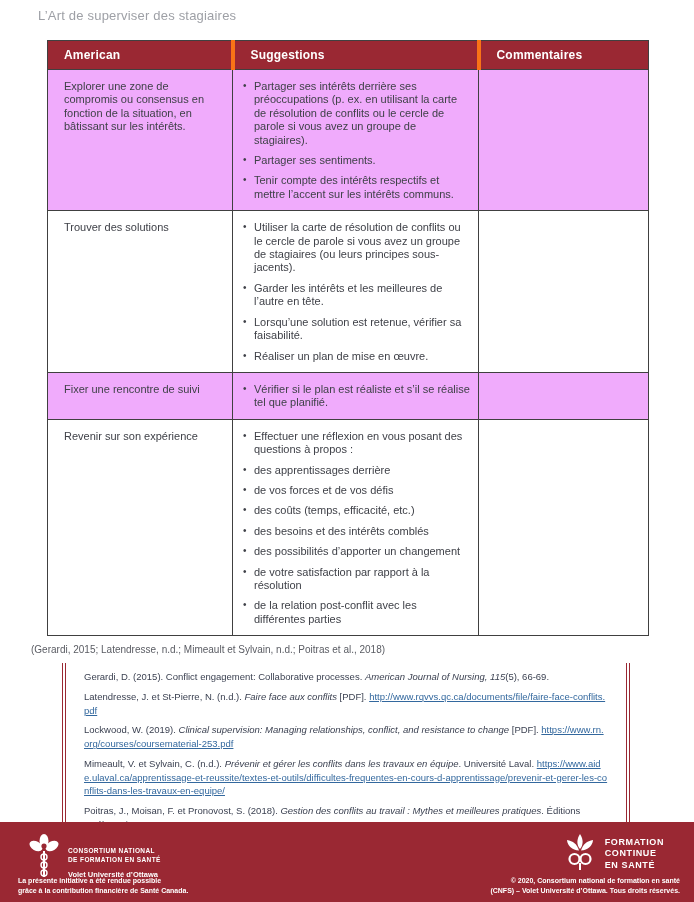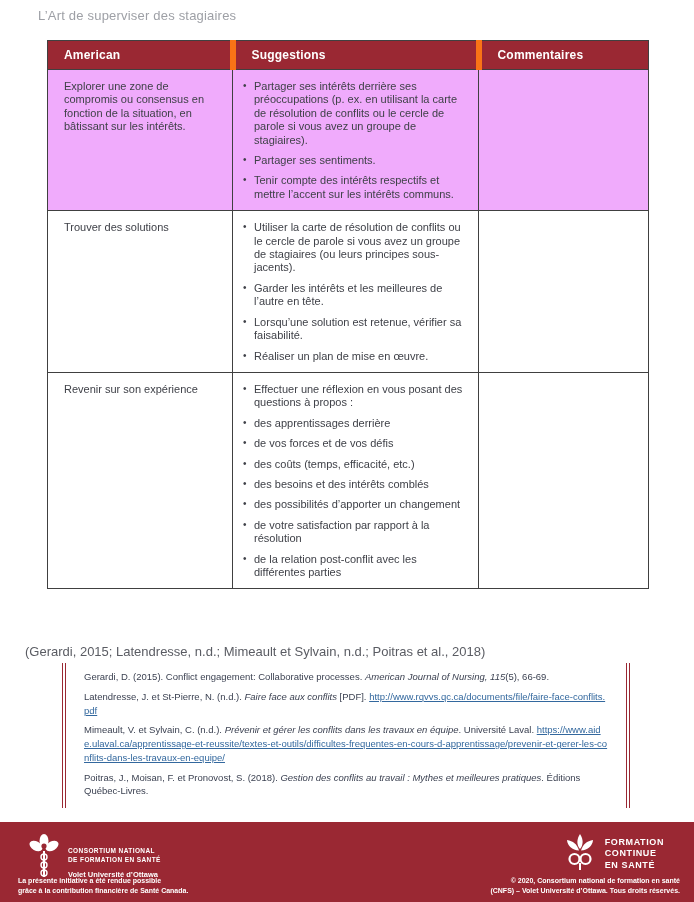--- a/index.html
+++ b/index.html
@@ -19,36 +19,36 @@
   table.principles {
     width:601px; border-collapse:collapse; table-layout:fixed;
     border:1px solid #404040;
   }
   col.c1 { width:185px; } col.c2 { width:246px; } col.c3 { width:170px; }
   th {
     background:#9a2833; color:#ffffff; text-align:left;
     font-size:12px; font-weight:bold; letter-spacing:.2px;
     padding:7px 10px 7px 16px; height:28px;
   }
-  th + th { border-left:6px solid #f97316; }
+  th + th { border-left:4px solid #f97316; }
   td {
     border:1px solid #404040; vertical-align:top;
     font-size:11px; line-height:1.22; padding:10px 8px 9px 10px;
   }
   td.principle-cell { padding-left:16px; padding-right:14px; }
   tr.shaded td { background:#f0abfc; }
   ul.sugg { list-style:none; }
   ul.sugg li { position:relative; padding-left:11px; margin-bottom:7px; }
   ul.sugg li:last-child { margin-bottom:0; }
   ul.sugg li::before { content:"\2022"; position:absolute; left:0; top:0; font-size:10px; }
 
   
   .citation {
-    position:absolute; left:25px; top:644px;
-    font-size:13px; color:#5a5c63;
+    position:absolute; left:31px; top:644px;
+    font-size:10px; color:#5a5c63;
   }
 
   
   .refs-outer {
     position:absolute; left:62px; top:663px; width:568px;
     border-left:1px solid #9a2833; border-right:1px solid #9a2833;
     padding:0 2px;
   }
   .refs-inner {
     border-left:1px solid #9a2833; border-right:1px solid #9a2833;
@@ -120,20 +120,29 @@
       <ul class="sugg">
               <li>Utiliser la carte de résolution de conflits ou le cercle de parole si vous avez un groupe de stagiaires (ou leurs principes sous-jacents).</li>
               <li>Garder les intérêts et les meilleures de l’autre en tête.</li>
               <li>Lorsqu’une solution est retenue, vérifier sa faisabilité.</li>
               <li>Réaliser un plan de mise en œuvre.</li>
             </ul>
     </td>
     <td></td>
   </tr>
 
+  <tr class="shaded">
+    <td class="principle-cell">Fixer une rencontre de suivi</td>
+    <td>
+      <ul class="sugg">
+              <li>Vérifier si le plan est réaliste et s’il se réalise tel que planifié.</li>
+            </ul>
+    </td>
+    <td></td>
+  </tr>
 
   <tr>
     <td class="principle-cell">Revenir sur son expérience</td>
     <td>
       <ul class="sugg">
               <li>Effectuer une réflexion en vous posant des questions à propos :</li>
               <li>des apprentissages derrière</li>
               <li>de vos forces et de vos défis</li>
               <li>des coûts (temps, efficacité, etc.)</li>
               <li>des besoins et des intérêts comblés</li>
@@ -148,20 +157,21 @@
   </table>
 </div>
 
 <div class="citation">(Gerardi, 2015; Latendresse, n.d.; Mimeault et Sylvain, n.d.; Poitras et al., 2018)</div>
 
 <div class="refs-outer">
   <div class="refs-inner">
     <div id="refs-list">
         <p class="ref"><span>Gerardi, D. (2015). Conflict engagement: Collaborative processes. </span><span class="it">American Journal of Nursing, 115</span><span>(5), 66-69.</span></p>
         <p class="ref"><span>Latendresse, J. et St-Pierre, N. (n.d.). </span><span class="it">Faire face aux conflits</span><span> [PDF]. </span><a class="ref-link" href="#">http://www.rqvvs.qc.ca/documents/file/faire-face-conflits.pdf</a></p>
+        <p class="ref"><span>Lockwood, W. (2019). </span><span class="it">Clinical supervision: Managing relationships, conflict, and resistance to change</span><span> [PDF]. </span><a class="ref-link" href="#">https://www.rn.org/courses/coursematerial-253.pdf</a></p>
         <p class="ref"><span>Mimeault, V. et Sylvain, C. (n.d.). </span><span class="it">Prévenir et gérer les conflits dans les travaux en équipe</span><span>. Université Laval. </span><a class="ref-link" href="#">https://www.aide.ulaval.ca/apprentissage-et-reussite/textes-et-outils/difficultes-frequentes-en-cours-d-apprentissage/prevenir-et-gerer-les-conflits-dans-les-travaux-en-equipe/</a></p>
         <p class="ref"><span>Poitras, J., Moisan, F. et Pronovost, S. (2018). </span><span class="it">Gestion des conflits au travail : Mythes et meilleures pratiques</span><span>. Éditions Québec-Livres.</span></p>
       </div>
   </div>
 </div>
 
 <div class="footer">
   <div class="cnfs-block">
     <span class="cnfs-icon">
       <svg width="32" height="48" viewBox="0 0 32 48" fill="none">

